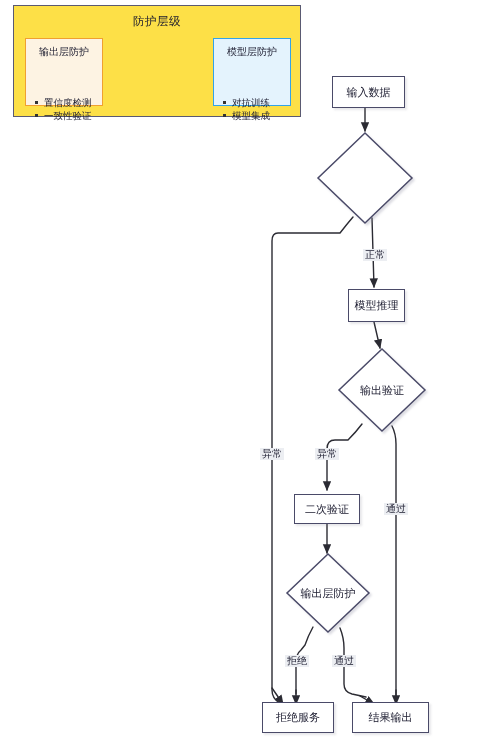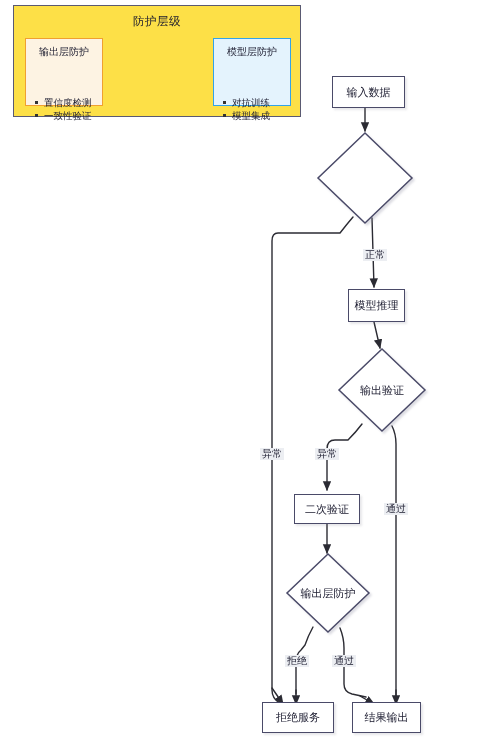--- a/index.html
+++ b/index.html
@@ -140,21 +140,21 @@
   </div>
 
   <div class="node diamond-label" style="left:287px;top:579px;width:82px;height:28px;">
     <span>输出层防护</span>
   </div>
 
   <div class="node rect" style="left:262px;top:702px;width:72px;height:31px;">
     <span>拒绝服务</span>
   </div>
 
-  <div class="node rect" style="left:352px;top:702px;width:69px;height:31px;">
+  <div class="node rect" style="left:352px;top:702px;width:77px;height:31px;">
     <span>结果输出</span>
   </div>
 
   <div class="edge-label" style="left:363px;top:249px;">正常</div>
 
   <div class="edge-label" style="left:260px;top:448px;">异常</div>
 
   <div class="edge-label" style="left:315px;top:448px;">异常</div>
 
   <div class="edge-label" style="left:384px;top:503px;">通过</div>

